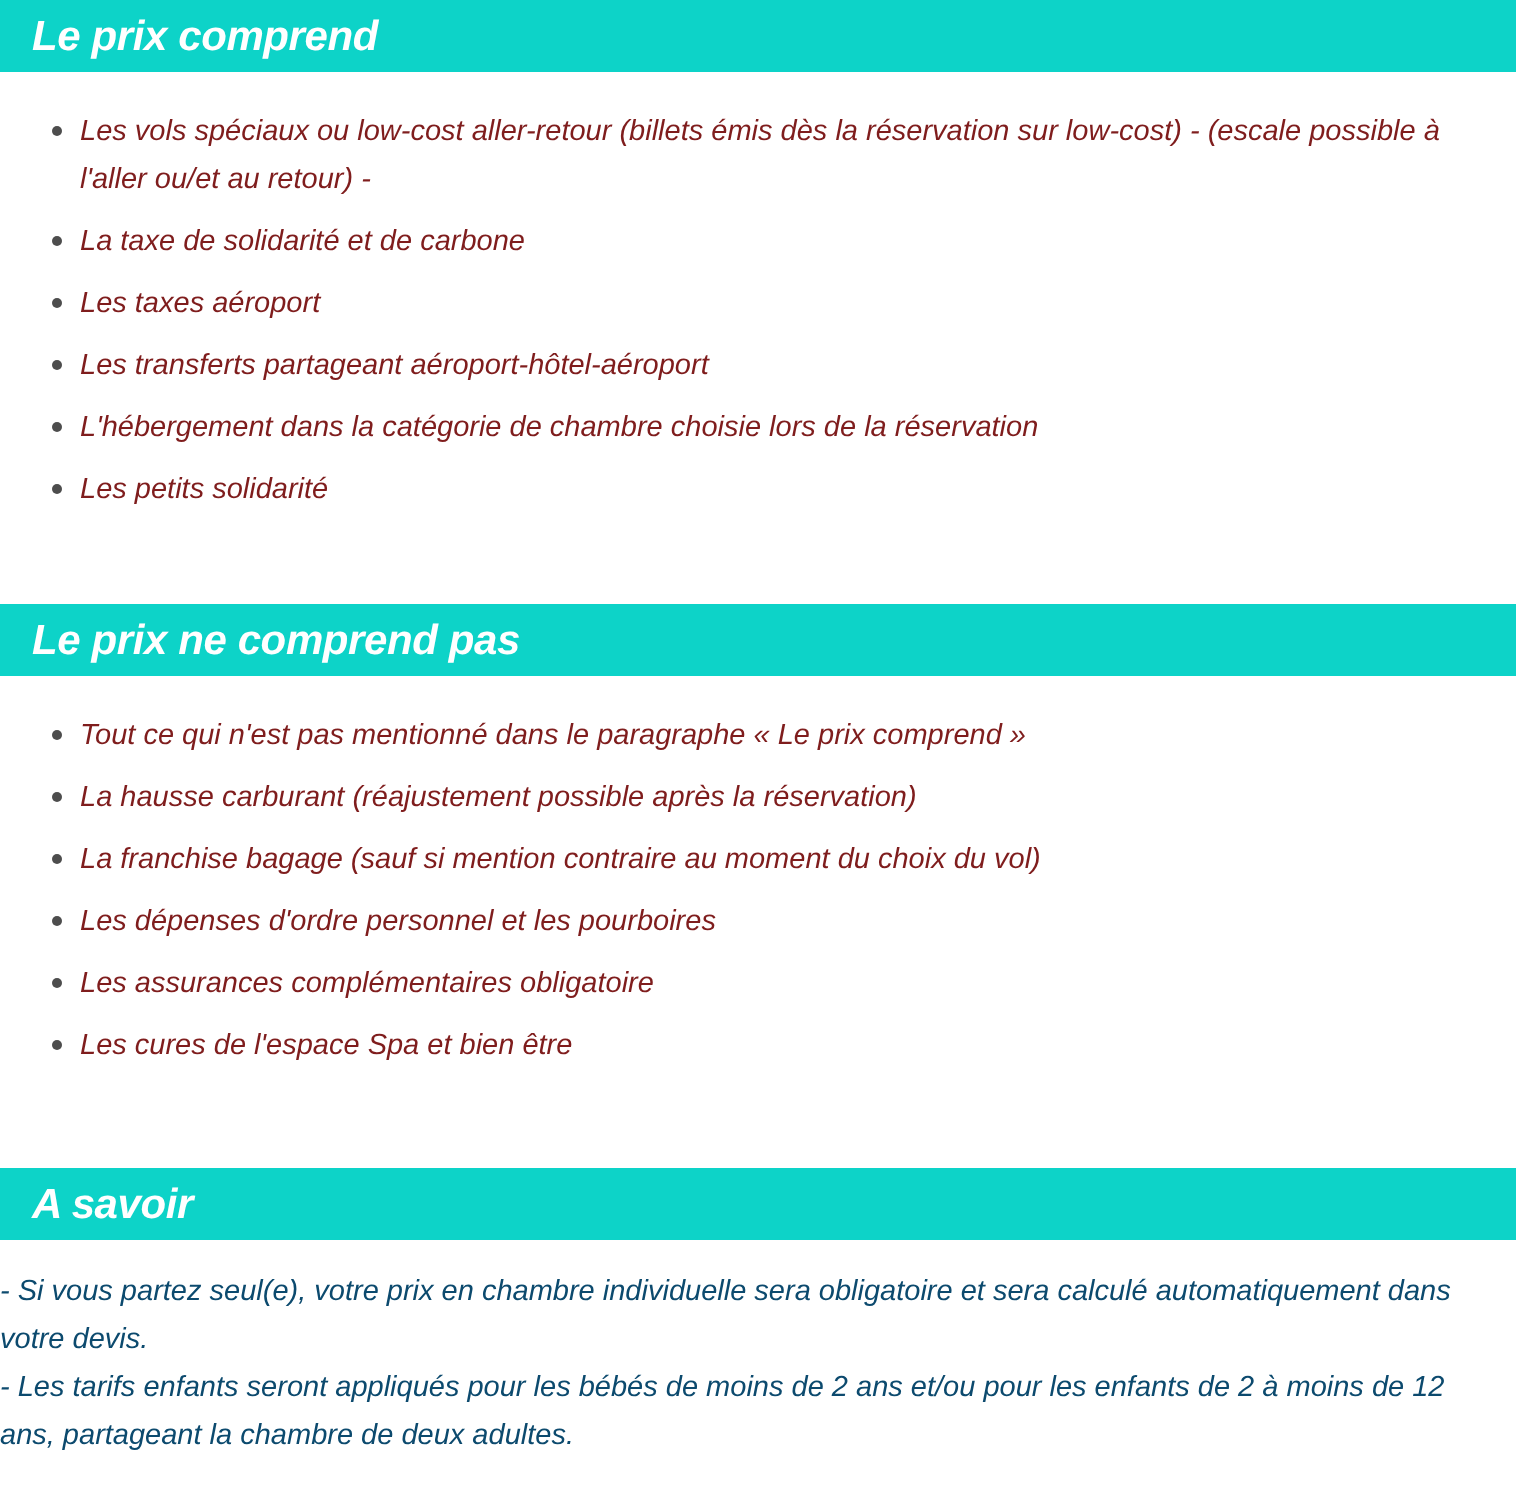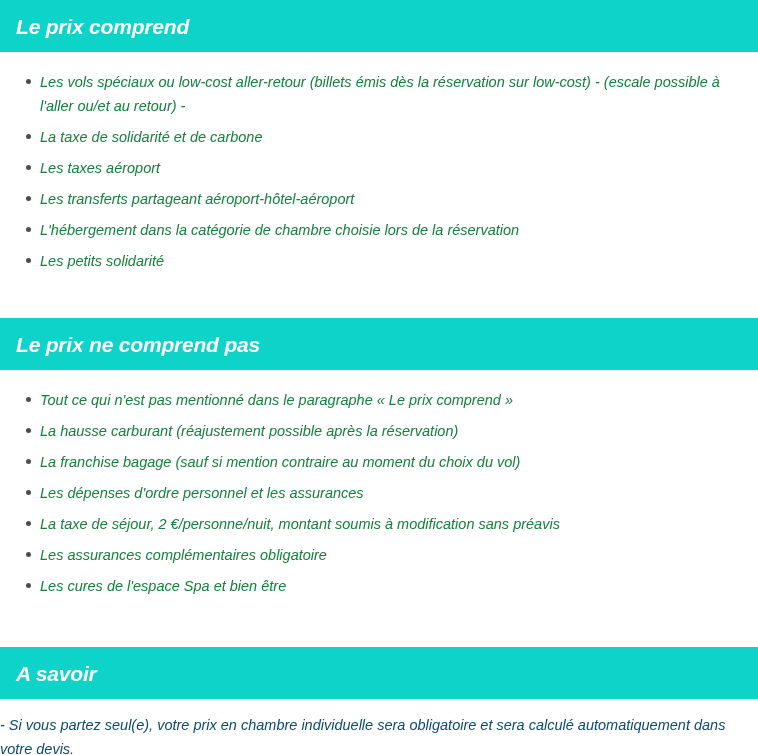--- a/index.html
+++ b/index.html
@@ -17,21 +17,21 @@
   .page {
     width: 758px;
     height: 755px;
     position: relative;
     background: #ffffff;
   }
 
   
   .section-header {
     background: #0DD3C8;
-    height: 52px;
+    height: 36px;
     display: flex;
     align-items: center;
     padding: 0 0 0 16px;
     box-sizing: border-box;
   }
   .section-header-title {
     color: #ffffff;
     font-family: "Liberation Sans", sans-serif;
     font-style: italic;
     font-weight: bold;
@@ -48,21 +48,21 @@
   ul.bullet-list {
     list-style: none;
     margin: 0;
     padding: 18px 0 0 0;
   }
   ul.bullet-list li {
     position: relative;
     margin: 0 0 7px 0;
     padding-left: 40px;
     padding-right: 12px;
-    color: #15803d;
+    color: #7f1d1d;
     font-family: "Liberation Sans", sans-serif;
     font-style: italic;
     font-size: 14.5px;
     line-height: 24px;
   }
   ul.bullet-list li .bullet-dot {
     position: absolute;
     left: 26px;
     top: 9px;
     width: 5px;
@@ -141,25 +141,21 @@
         <li>
           <span class="bullet-dot"></span>
           <span>La hausse carburant (réajustement possible après la réservation)</span>
         </li>
         <li>
           <span class="bullet-dot"></span>
           <span>La franchise bagage (sauf si mention contraire au moment du choix du vol)</span>
         </li>
         <li>
           <span class="bullet-dot"></span>
-          <span>Les dépenses d'ordre personnel et les assurances</span>
-        </li>
-        <li>
-          <span class="bullet-dot"></span>
-          <span>La taxe de séjour, 2 €/personne/nuit, montant soumis à modification sans préavis</span>
+          <span>Les dépenses d'ordre personnel et les pourboires</span>
         </li>
         <li>
           <span class="bullet-dot"></span>
           <span>Les assurances complémentaires obligatoire</span>
         </li>
         <li>
           <span class="bullet-dot"></span>
           <span>Les cures de l'espace Spa et bien être</span>
         </li>
       </ul>

